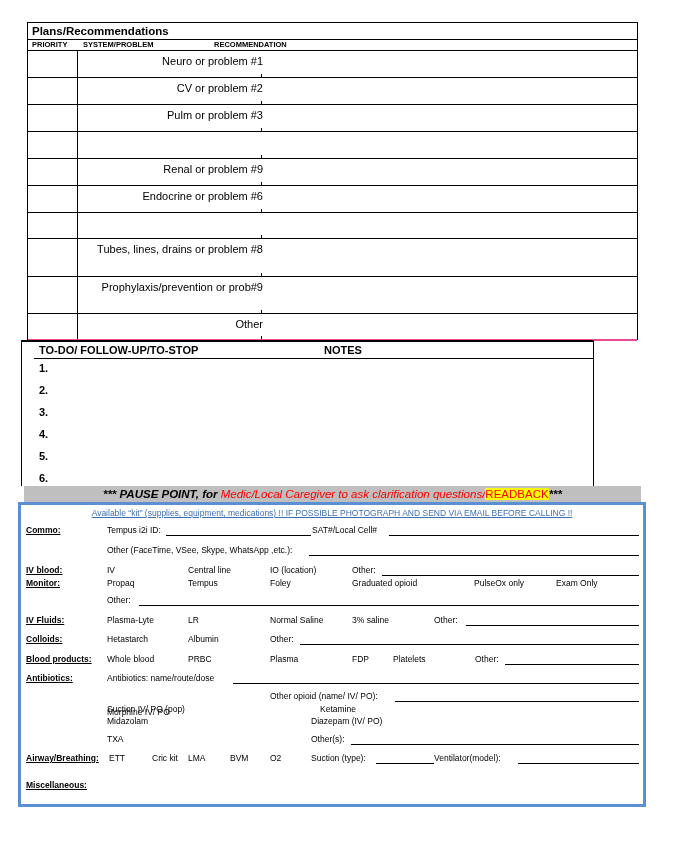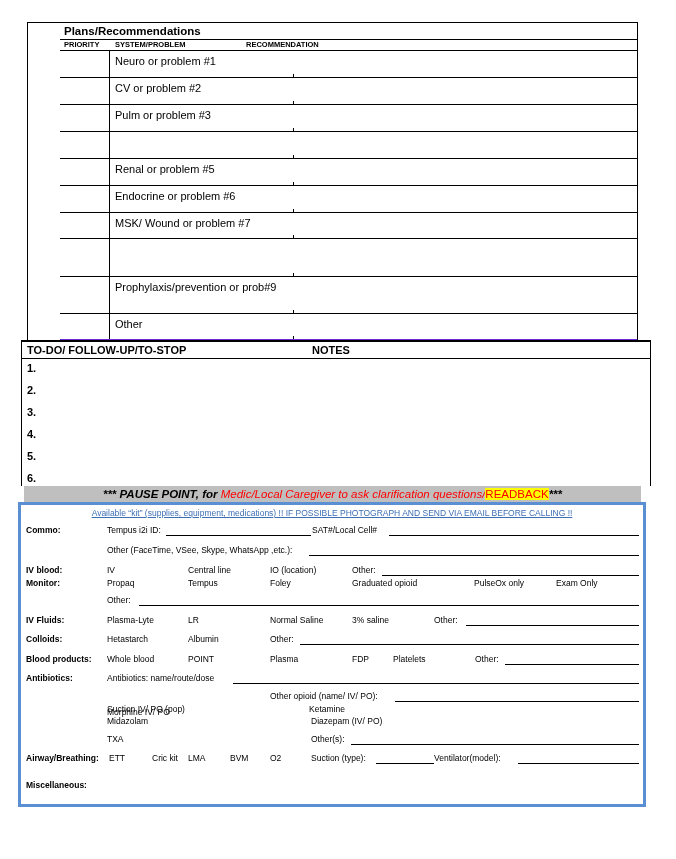--- a/index.html
+++ b/index.html
@@ -2,48 +2,48 @@
 <html><head>
   <meta charset="utf-8">
   <style>
     * { box-sizing: border-box; margin: 0; padding: 0; }
     html, body { width: 676px; height: 859px; background: #ffffff; overflow: hidden; }
     body { position: relative; font-family: "Liberation Sans", sans-serif; color: #000; }
 
     
     #plans {
       position: absolute; left: 27px; top: 22px; width: 611px; height: 318px;
-      border-left: 1px solid #000; border-right: 1px solid #000; border-top: 1px solid #000; padding-left: 32px;
+      border-left: 1px solid #000; border-right: 1px solid #000; border-top: 1px solid #000;
     }
     #plans .title-row {
       height: 17px; border-bottom: 1px solid #000;
       font-size: 11.5px; font-weight: bold; padding-left: 4px; line-height: 16px;
     }
     #plans .hdr-row {
       height: 11px; border-bottom: 1px solid #000; position: relative;
       font-size: 7.5px; font-weight: bold; line-height: 10px;
     }
     #plans .hdr-row span { position: absolute; top: 0; }
     #plans .row {
-      position: relative; border-bottom: 1px solid #000;
+      position: relative; border-bottom: 1px solid #000; text-align: right;
     }
     #plans .row .sys {
       position: absolute; left: 55px; top: 3px; width: 180px;
       font-size: 11px; line-height: 15px;
     }
     #plans .row .vline {
       position: absolute; top: 0; bottom: 0; width: 1px; background: #000;
     }
     #plans .row .vline.v1 { left: 49px; }
     #plans .row .vline.v2 { left: 233px; top: auto; bottom: 0; height: 3px; }
 
     
     #todo {
-      position: absolute; left: 21px; top: 340px; width: 630px; height: 146px;
-      border: 1px solid #000; border-top: 2px solid #000; border-bottom: none;
+      position: absolute; left: 21px; top: 340px; width: 573px; height: 146px;
+      border: 1px solid #000; border-top: 2px solid #000; border-bottom: none; padding-left: 12px;
     }
     #todo .hdr {
       height: 17px; border-bottom: 1px solid #000; position: relative;
       font-size: 11px; font-weight: bold; line-height: 17px;
     }
     #todo .hdr span { position: absolute; top: 0; }
     #todo .item {
       height: 22px; font-size: 11px; font-weight: bold; padding-left: 5px; line-height: 18px;
     }
 
@@ -58,21 +58,21 @@
 
     
     #kit {
       position: absolute; left: 18px; top: 502px; width: 628px; height: 305px;
       border: 3px solid #5b8fd4;
     }
     #kit .banner {
       position: absolute; left: 0; right: 0; top: 2px; text-align: center;
       font-size: 8.5px; color: #3d6fb5; text-decoration: underline; line-height: 12px;
     }
-    .lbl { position: absolute; font-size: 8.5px; font-weight: bold; line-height: 11px; white-space: nowrap; }
+    .lbl { position: absolute; font-size: 8.5px; font-weight: bold; line-height: 11px; white-space: nowrap; text-decoration: underline; }
     .opt { position: absolute; font-size: 8.5px; line-height: 11px; white-space: nowrap; }
     .ln { position: absolute; height: 1px; background: #000; }
   </style>
 </head>
 <body>
 
 <div id="plans">
   <div class="title-row">Plans/Recommendations</div>
   <div class="hdr-row">
     <span style="left:4px">PRIORITY</span>
@@ -94,42 +94,42 @@
       <div class="vline v2"></div>
       <div class="sys">Pulm or problem #3</div>
     </div>
   <div class="row" style="height:27px">
       <div class="vline v1"></div>
       <div class="vline v2"></div>
     </div>
   <div class="row" style="height:27px">
       <div class="vline v1"></div>
       <div class="vline v2"></div>
-      <div class="sys">Renal or problem #5</div>
+      <div class="sys">Renal or problem #9</div>
     </div>
   <div class="row" style="height:27px">
       <div class="vline v1"></div>
       <div class="vline v2"></div>
       <div class="sys">Endocrine or problem #6</div>
     </div>
   <div class="row" style="height:26px">
       <div class="vline v1"></div>
       <div class="vline v2"></div>
-      <div class="sys">MSK/ Wound or problem #7</div>
     </div>
   <div class="row" style="height:38px">
       <div class="vline v1"></div>
       <div class="vline v2"></div>
+      <div class="sys">Tubes, lines, drains or problem #8</div>
     </div>
   <div class="row" style="height:37px">
       <div class="vline v1"></div>
       <div class="vline v2"></div>
       <div class="sys">Prophylaxis/prevention or prob#9</div>
     </div>
-  <div class="row" style="height:27px; border-bottom:2px solid #6d28d9">
+  <div class="row" style="height:27px; border-bottom:2px solid #ec4899">
       <div class="vline v1"></div>
       <div class="vline v2"></div>
       <div class="sys">Other</div>
     </div>
 </div>
 
 <div id="todo">
   <div class="hdr">
     <span style="left:5px">TO-DO/ FOLLOW-UP/TO-STOP</span>
     <span style="left:290px">NOTES</span>
@@ -181,37 +181,37 @@
   <div class="ln" style="left:445px; top:120px; width:173px"></div>
 
   <div class="lbl" style="left:5px; top:129px">Colloids:</div>
   <div class="opt" style="left:86px; top:129px">Hetastarch</div>
   <div class="opt" style="left:167px; top:129px">Albumin</div>
   <div class="opt" style="left:249px; top:129px">Other:</div>
   <div class="ln" style="left:279px; top:139px; width:339px"></div>
 
   <div class="lbl" style="left:5px; top:149px">Blood products:</div>
   <div class="opt" style="left:86px; top:149px">Whole blood</div>
-  <div class="opt" style="left:167px; top:149px">POINT</div>
+  <div class="opt" style="left:167px; top:149px">PRBC</div>
   <div class="opt" style="left:249px; top:149px">Plasma</div>
   <div class="opt" style="left:331px; top:149px">FDP</div>
   <div class="opt" style="left:372px; top:149px">Platelets</div>
   <div class="opt" style="left:454px; top:149px">Other:</div>
   <div class="ln" style="left:484px; top:159px; width:134px"></div>
 
   <div class="lbl" style="left:5px; top:168px">Antibiotics:</div>
   <div class="opt" style="left:86px; top:168px">Antibiotics: name/route/dose</div>
   <div class="ln" style="left:212px; top:178px; width:406px"></div>
   <div class="opt" style="left:86px; top:202px">Morphine IV/ PO</div>
   <div class="opt" style="left:86px; top:199px">Suction IV/ PO (pop)</div>
   <div class="opt" style="left:86px; top:211px">Midazolam</div>
   <div class="opt" style="left:86px; top:229px">TXA</div>
   <div class="opt" style="left:249px; top:186px">Other opioid (name/ IV/ PO):</div>
   <div class="ln" style="left:374px; top:196px; width:244px"></div>
-  <div class="opt" style="left:288px; top:199px">Ketamine</div>
+  <div class="opt" style="left:299px; top:199px">Ketamine</div>
   <div class="opt" style="left:290px; top:211px">Diazepam (IV/ PO)</div>
   <div class="opt" style="left:290px; top:229px">Other(s):</div>
   <div class="ln" style="left:330px; top:239px; width:288px"></div>
 
   <div class="lbl" style="left:5px; top:248px">Airway/Breathing:</div>
   <div class="opt" style="left:88px; top:248px">ETT</div>
   <div class="opt" style="left:131px; top:248px">Cric kit</div>
   <div class="opt" style="left:167px; top:248px">LMA</div>
   <div class="opt" style="left:209px; top:248px">BVM</div>
   <div class="opt" style="left:249px; top:248px">O2</div>

